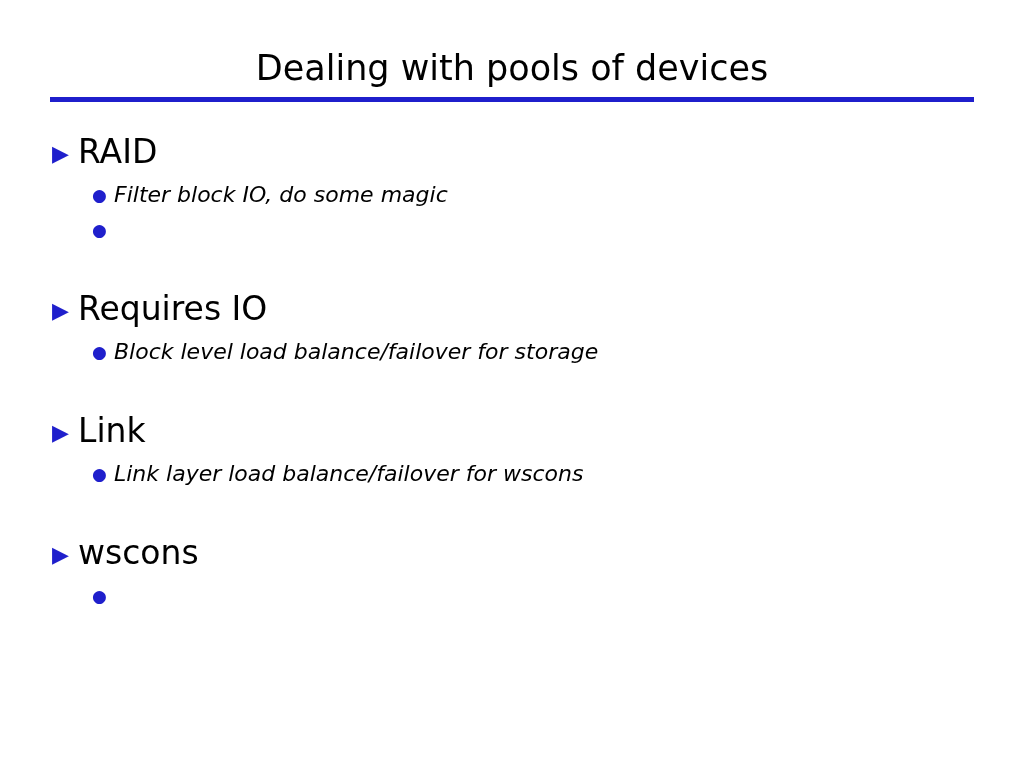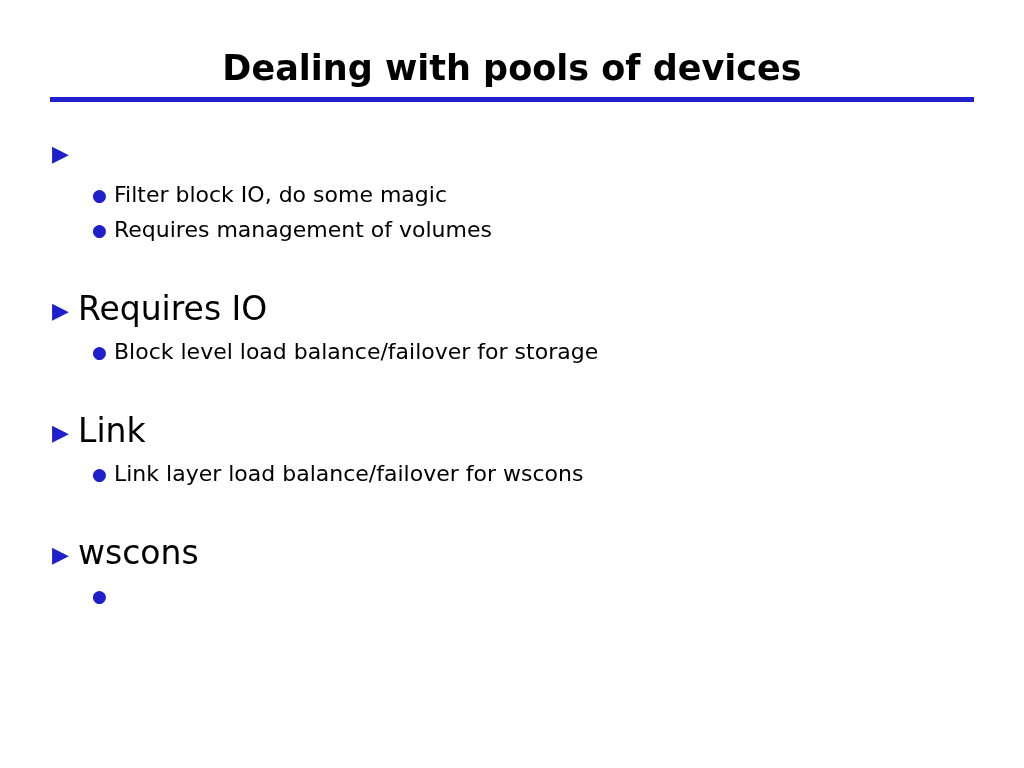--- a/index.html
+++ b/index.html
@@ -20,21 +20,21 @@
     height: 768px;
     box-sizing: border-box;
   }
   .slide-title {
     position: absolute;
     top: 48px;
     left: 0;
     width: 1024px;
     text-align: center;
     font-size: 35px;
-    font-weight: bold;
+    font-weight: normal;
     letter-spacing: 0px;
     color: #000000;
   }
   .title-rule {
     position: absolute;
     top: 97px;
     left: 50px;
     width: 924px;
     height: 5px;
     background: #1f1fcc;
@@ -77,44 +77,45 @@
     flex: 0 0 22px;
     color: #1f1fcc;
     font-size: 17px;
     line-height: 34px;
     text-align: left;
   }
   .lvl2-text {
     font-size: 22px;
     line-height: 34px;
     color: #000000;
+    font-style: italic;
   }
   .spacer-sm { height: 22px; }
 </style>
 </head>
 <body>
 
 <div class="slide">
 
   <div class="slide-title">Dealing with pools of devices</div>
   <div class="title-rule"></div>
 
   <div class="content">
 
     <div class="group">
       <div class="lvl1">
         <span class="lvl1-marker">▶</span>
+        <span class="lvl1-text">RAID</span>
       </div>
       <div class="lvl2">
         <span class="lvl2-marker">●</span>
         <span class="lvl2-text">Filter block IO, do some magic</span>
       </div>
       <div class="lvl2">
         <span class="lvl2-marker">●</span>
-        <span class="lvl2-text">Requires management of volumes</span>
       </div>
     </div>
 
     <div class="spacer-sm"></div>
 
     <div class="group">
       <div class="lvl1">
         <span class="lvl1-marker">▶</span>
         <span class="lvl1-text">Requires IO</span>
       </div>

